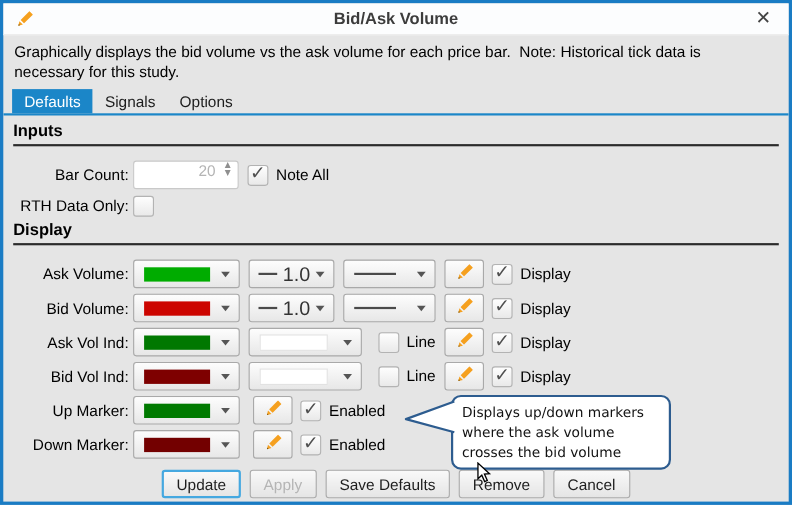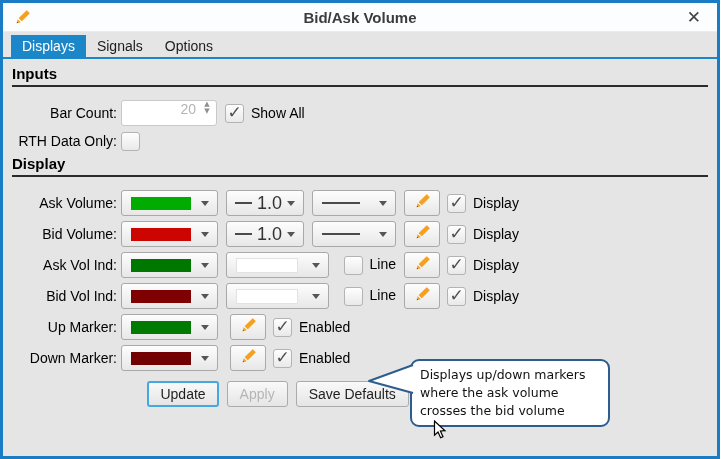--- a/index.html
+++ b/index.html
@@ -144,23 +144,24 @@
             <rect x="6.9" y="1.2" width="4.2" height="10.8" rx="0.4" fill="#F5A01F"></rect>
             <polygon points="6.9,13.4 11.1,13.4 9,16.8" fill="#F5A01F"></polygon>
             <polygon points="8.3,15.5 9.7,15.5 9,16.8" fill="#6e4a00"></polygon>
           </g>
         </svg>
       </span>
     <span class="title">Bid/Ask Volume</span>
     <button class="close-x">✕</button>
   </div>
 
+  <div class="description">Graphically displays the bid volume vs the ask volume for each price bar.  Note: Historical tick data is necessary for this study.</div>
 
   <div class="tabbar">
-    <div class="tab active">Displays</div>
+    <div class="tab active">Defaults</div>
     <div class="tab">Signals</div>
     <div class="tab">Options</div>
   </div>
 
   <div class="content">
 
     <div class="section-heading">Inputs</div>
     <hr class="section-rule">
 
     <div class="form-row">
@@ -168,21 +169,21 @@
       <div class="spinbox">
         <span class="spin-value">20</span>
         <span class="spin-arrows">
             <span>▲</span>
             <span>▼</span>
           </span>
       </div>
       <span class="chk" style="margin-left:8px">
           <span class="mark">✓</span>
         </span>
-      <span class="chk-label">Show All</span>
+      <span class="chk-label">Note All</span>
     </div>
 
     <div class="form-row slim">
       <span class="row-label">RTH Data Only:</span>
       <span class="chk">
           <span class="mark"></span>
         </span>
     </div>
 
     <div class="section-heading">Display</div>

